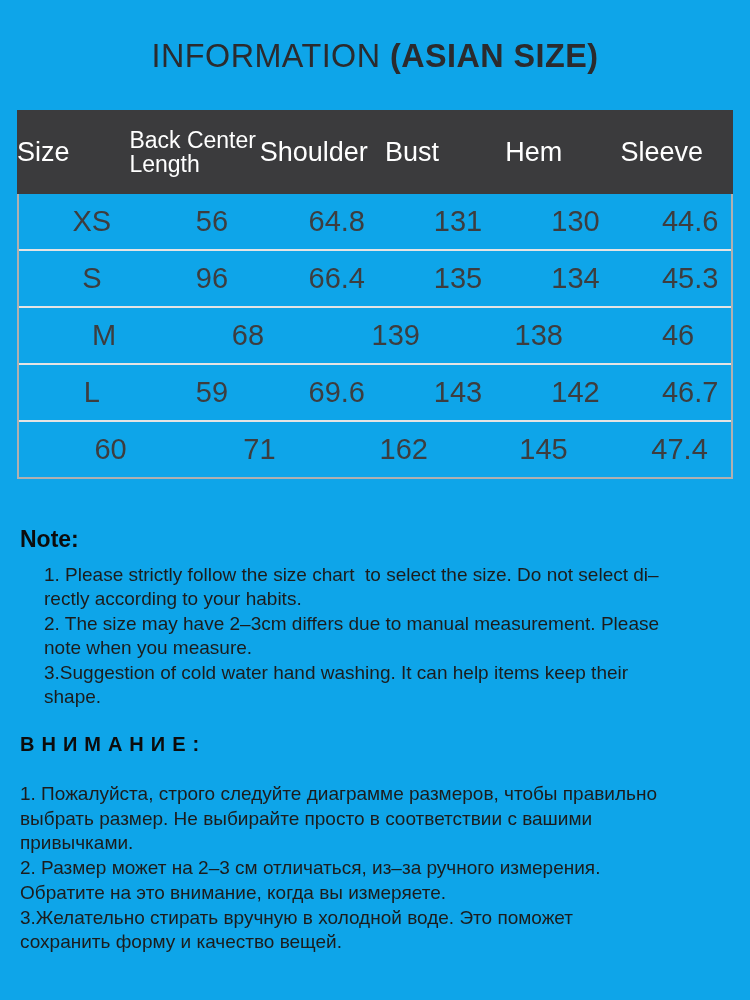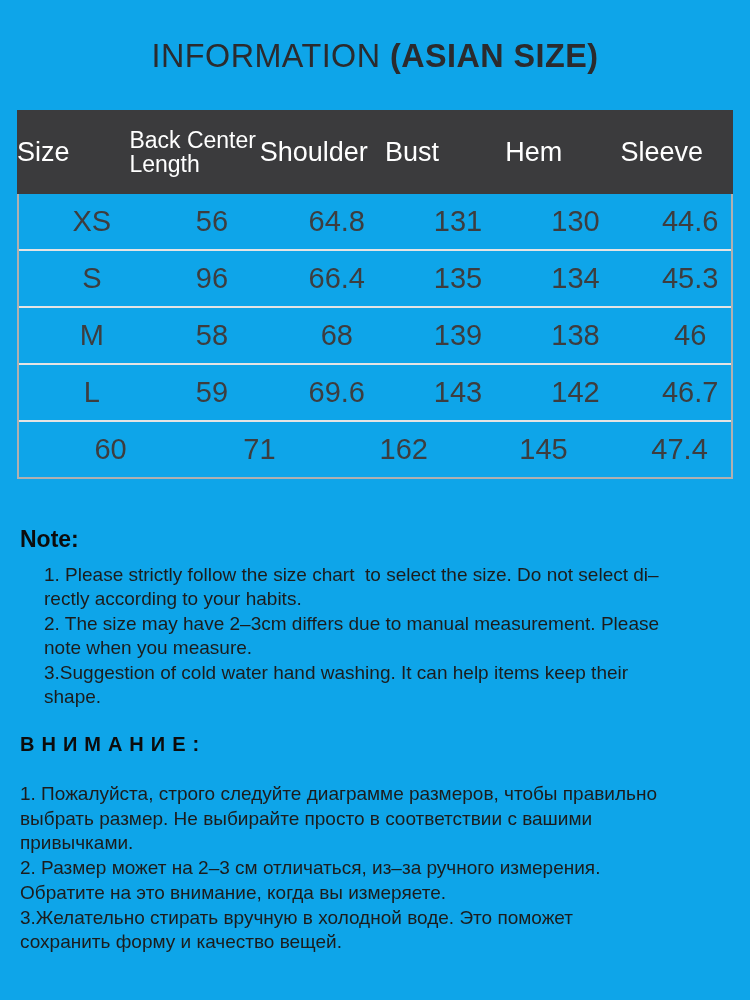--- a/index.html
+++ b/index.html
@@ -151,21 +151,20 @@
         <div class="tr">
           <div class="td col-0">S</div>
           <div class="td col-1">96</div>
           <div class="td col-2">66.4</div>
           <div class="td col-3">135</div>
           <div class="td col-4">134</div>
           <div class="td col-5">45.3</div>
         </div>
         <div class="tr">
           <div class="td col-0">M</div>
-          <div class="td col-1">58</div>
           <div class="td col-2">68</div>
           <div class="td col-3">139</div>
           <div class="td col-4">138</div>
           <div class="td col-5">46</div>
         </div>
         <div class="tr">
           <div class="td col-0">L</div>
           <div class="td col-1">59</div>
           <div class="td col-2">69.6</div>
           <div class="td col-3">143</div>

